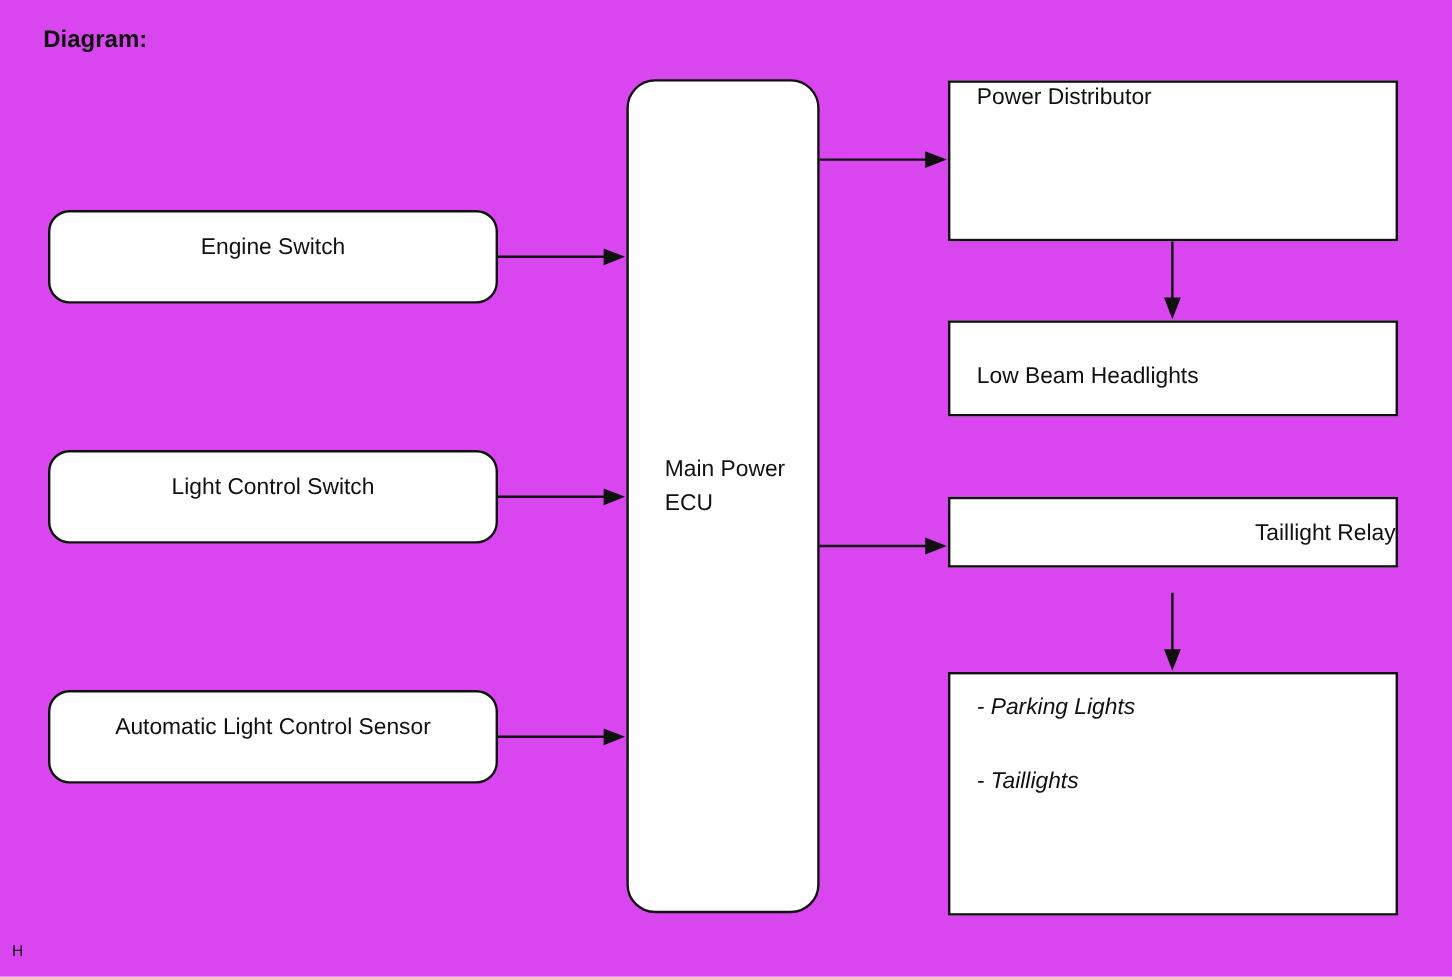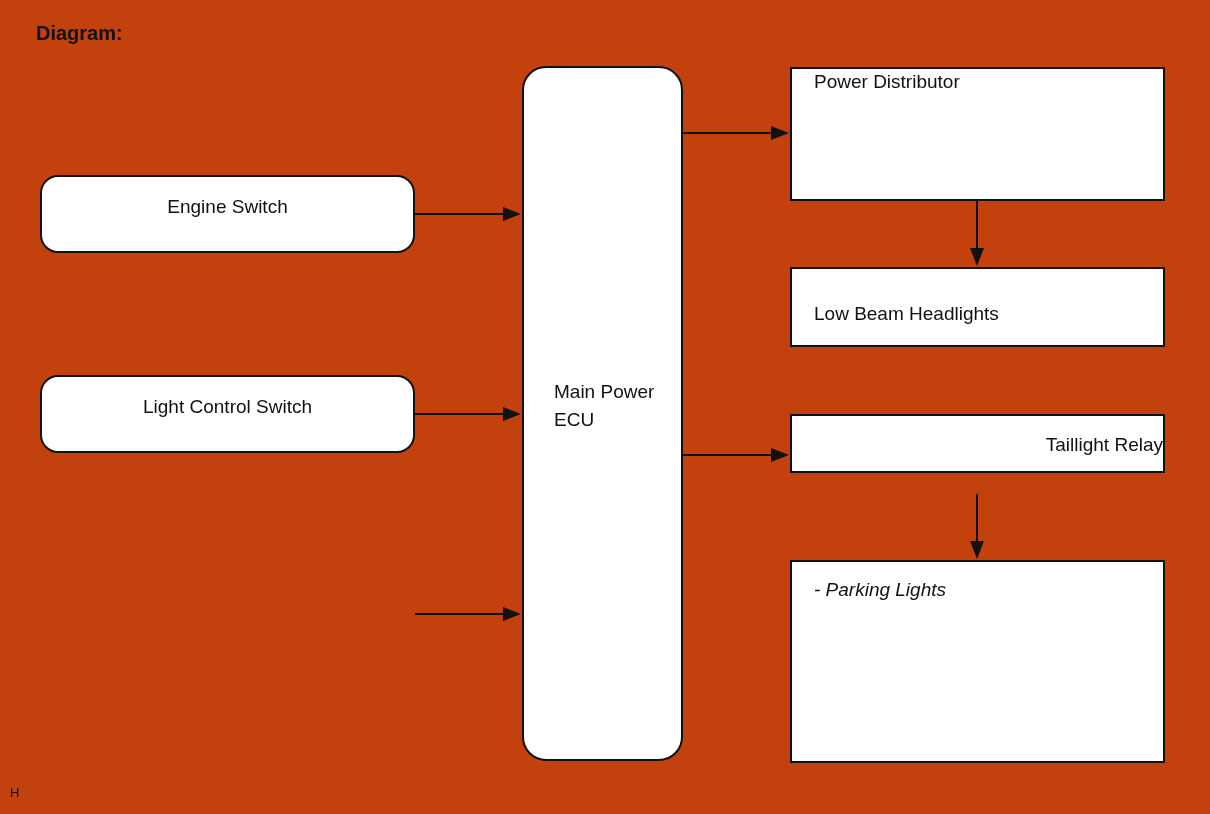--- a/index.html
+++ b/index.html
@@ -5,21 +5,21 @@
   * { margin: 0; padding: 0; box-sizing: border-box; }
   html, body { background: #ffffff; }
   body {
     font-family: "Liberation Sans", "DejaVu Sans", sans-serif;
     color: #111111;
   }
   .canvas {
     position: relative;
     width: 1210px;
     height: 814px;
-    background: #c2410c;
+    background: #d946ef;
     overflow: hidden;
   }
   .title {
     position: absolute;
     left: 36px;
     top: 22px;
     font-size: 20px;
     font-weight: bold;
     color: #111111;
   }
@@ -119,36 +119,40 @@
   </svg>
 
   <div class="node input-box input-engine">
     <span>Engine Switch</span>
   </div>
 
   <div class="node input-box input-light">
     <span>Light Control Switch</span>
   </div>
 
+  <div class="node input-box input-sensor">
+    <span>Automatic Light Control Sensor</span>
+  </div>
 
   <div class="node ecu-box">
     <div class="ecu-text">Main Power ECU</div>
   </div>
 
   <div class="node out-box out-power">
     <div class="line1">Power Distributor</div>
   </div>
 
   <div class="node out-box out-lowbeam">
     <div>Low Beam Headlights</div>
   </div>
 
   <div class="node out-box out-tailrelay">
     <div>Taillight Relay</div>
   </div>
 
   <div class="node out-box out-lights">
     <div class="line1">- Parking Lights</div>
+    <div class="line2">- Taillights</div>
   </div>
 
   <div class="footer-label">H</div>
 
 </div>
 
 </body></html>

